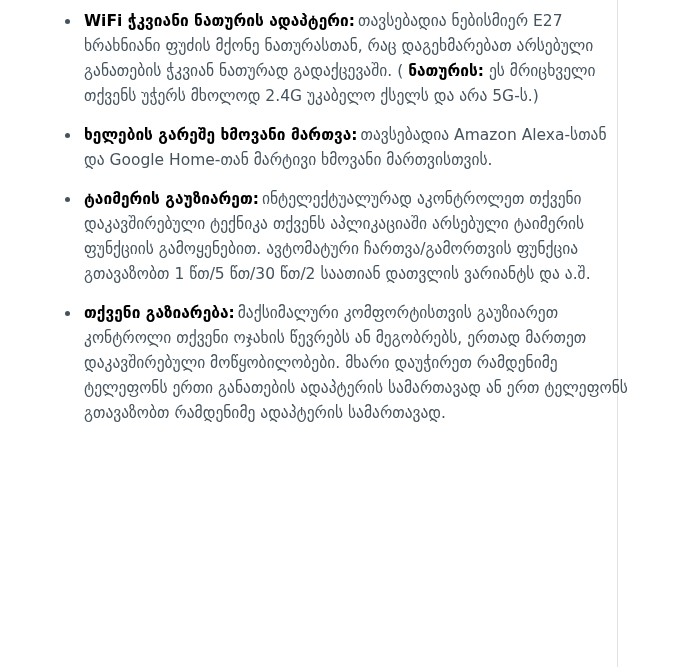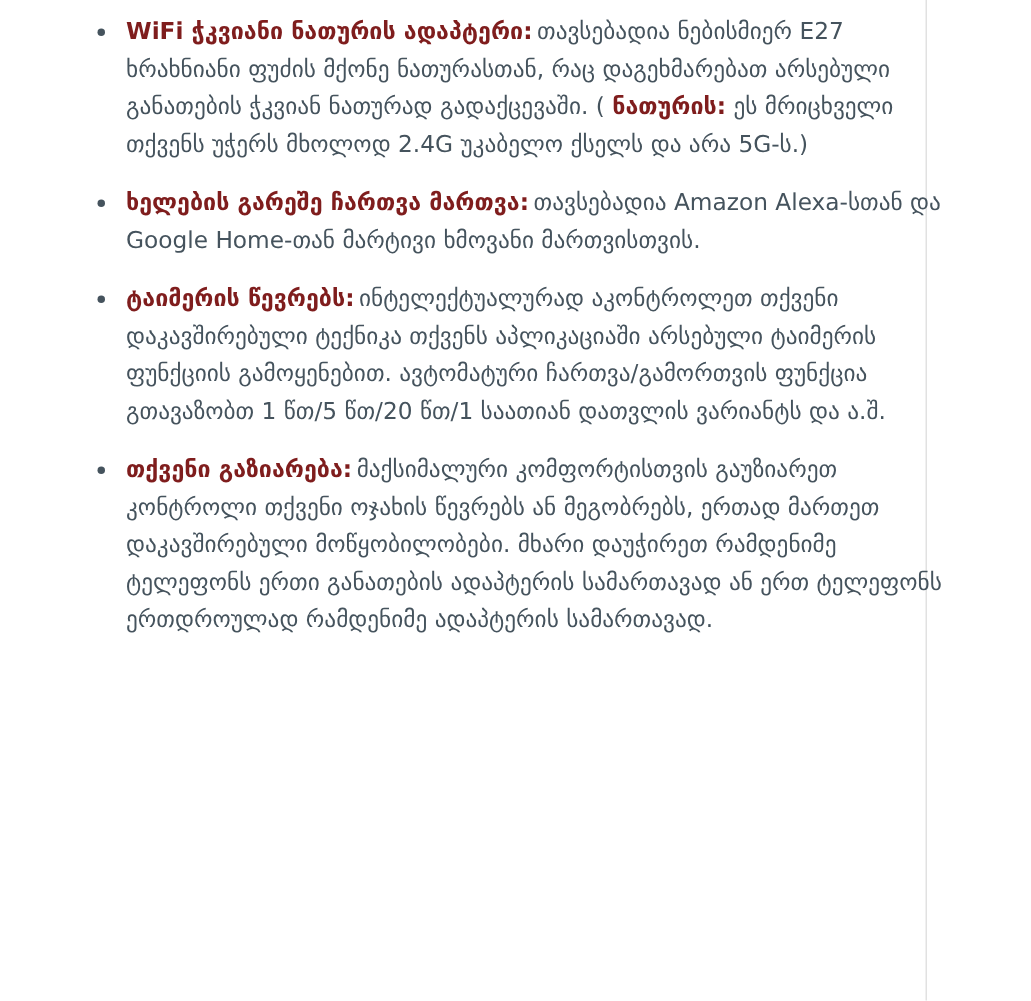--- a/index.html
+++ b/index.html
@@ -42,37 +42,37 @@
     position: absolute;
     left: -19px;
     top: 10px;
     width: 5px;
     height: 5px;
     border-radius: 50%;
     background: #45535d;
   }
   .b {
     font-weight: 700;
-    color: #7f1d1d;
+    color: #000000;
   }
   .label {
     margin-right: 3px;
   }
 </style>
 </head>
 <body>
 
 <div class="v-divider"></div>
 
 <ul class="features">
   <li>
     <span class="dot"></span><span class="b label">WiFi ჭკვიანი ნათურის ადაპტერი:</span><span>თავსებადია ნებისმიერ E27 ხრახნიანი ფუძის მქონე ნათურასთან, რაც დაგეხმარებათ არსებული განათების ჭკვიან ნათურად გადაქცევაში. ( </span><span class="b">ნათურის:</span><span> ეს მრიცხველი თქვენს უჭერს მხოლოდ 2.4G უკაბელო ქსელს და არა 5G-ს.)</span>
   </li>
   <li>
-    <span class="dot"></span><span class="b label">ხელების გარეშე ჩართვა მართვა:</span><span>თავსებადია Amazon Alexa-სთან და Google Home-თან მარტივი ხმოვანი მართვისთვის.</span>
+    <span class="dot"></span><span class="b label">ხელების გარეშე ხმოვანი მართვა:</span><span>თავსებადია Amazon Alexa-სთან და Google Home-თან მარტივი ხმოვანი მართვისთვის.</span>
   </li>
   <li>
-    <span class="dot"></span><span class="b label">ტაიმერის წევრებს:</span><span>ინტელექტუალურად აკონტროლეთ თქვენი დაკავშირებული ტექნიკა თქვენს აპლიკაციაში არსებული ტაიმერის ფუნქციის გამოყენებით. ავტომატური ჩართვა/გამორთვის ფუნქცია გთავაზობთ 1 წთ/5 წთ/20 წთ/1 საათიან დათვლის ვარიანტს და ა.შ.</span>
+    <span class="dot"></span><span class="b label">ტაიმერის გაუზიარეთ:</span><span>ინტელექტუალურად აკონტროლეთ თქვენი დაკავშირებული ტექნიკა თქვენს აპლიკაციაში არსებული ტაიმერის ფუნქციის გამოყენებით. ავტომატური ჩართვა/გამორთვის ფუნქცია გთავაზობთ 1 წთ/5 წთ/30 წთ/2 საათიან დათვლის ვარიანტს და ა.შ.</span>
   </li>
   <li>
-    <span class="dot"></span><span class="b label">თქვენი გაზიარება:</span><span>მაქსიმალური კომფორტისთვის გაუზიარეთ კონტროლი თქვენი ოჯახის წევრებს ან მეგობრებს, ერთად მართეთ დაკავშირებული მოწყობილობები. მხარი დაუჭირეთ რამდენიმე ტელეფონს ერთი განათების ადაპტერის სამართავად ან ერთ ტელეფონს ერთდროულად რამდენიმე ადაპტერის სამართავად.</span>
+    <span class="dot"></span><span class="b label">თქვენი გაზიარება:</span><span>მაქსიმალური კომფორტისთვის გაუზიარეთ კონტროლი თქვენი ოჯახის წევრებს ან მეგობრებს, ერთად მართეთ დაკავშირებული მოწყობილობები. მხარი დაუჭირეთ რამდენიმე ტელეფონს ერთი განათების ადაპტერის სამართავად ან ერთ ტელეფონს გთავაზობთ რამდენიმე ადაპტერის სამართავად.</span>
   </li>
 </ul>
 
 </body></html>

